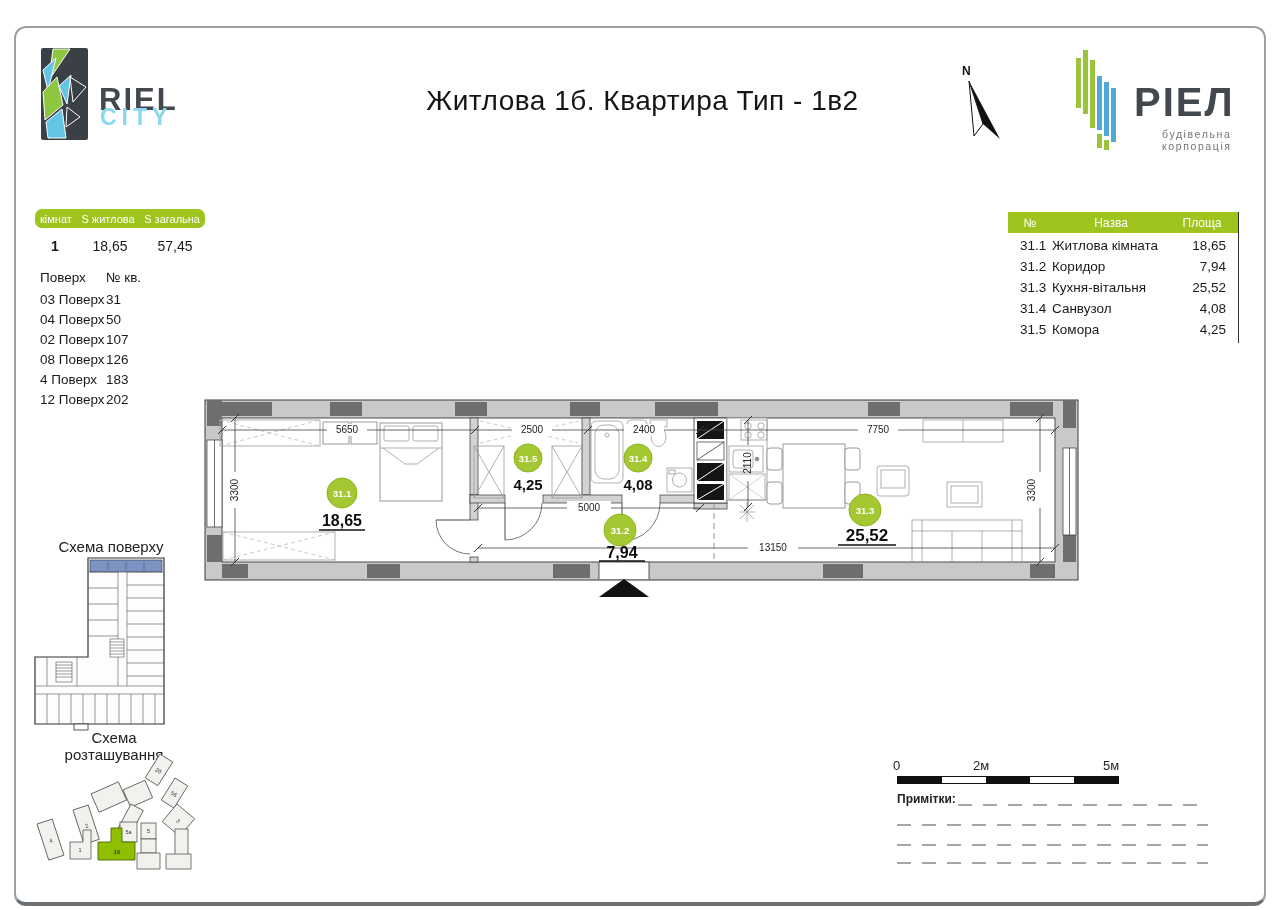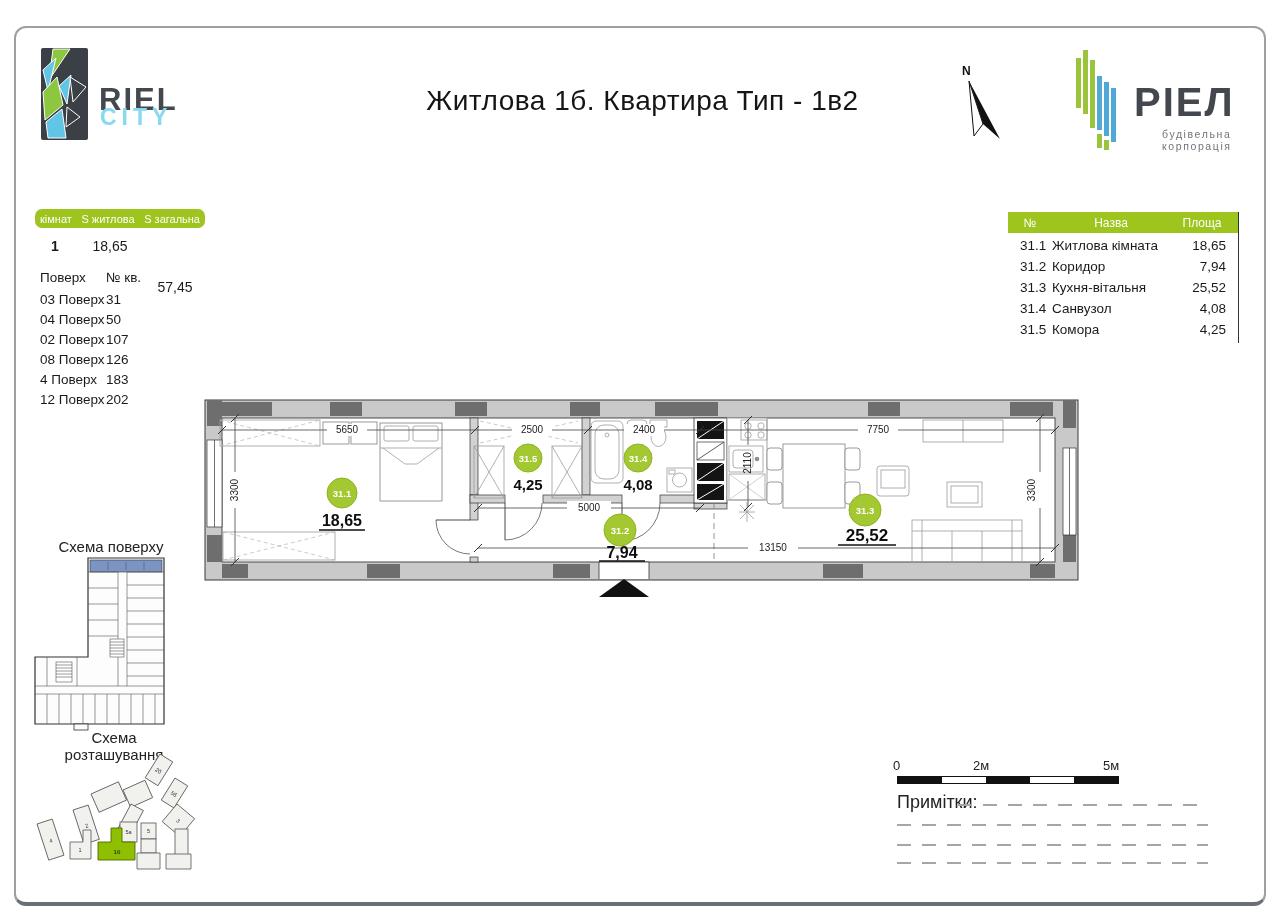--- a/index.html
+++ b/index.html
@@ -28,21 +28,21 @@
   .rc-num{width:44px;padding-left:12px;box-sizing:border-box;}
   .rc-name{width:118px;}
   .rc-area{width:56px;text-align:right;}
   
   .scheme-title{font-size:15px;color:#222;text-align:center;}
   
   .scalebar{display:flex;width:220px;height:6px;border:1px solid #111;}
   .scalebar div{height:100%;}
   .sb-b{background:#111;width:44px;} .sb-w{background:#fff;width:44px;}
   .scale-lab{font-size:13px;color:#222;}
-  .notes-lab{font-size:18px;color:#222;}
+  .notes-lab{font-size:12px;color:#222;font-weight:bold;}
   .dashline{height:2px;background:repeating-linear-gradient(90deg,#a6a6a6 0 14px,transparent 14px 25px);}
   
   .wallfill{fill:#c9c9c9;stroke:#3a3a3a;stroke-width:1;}
   .floorfill{fill:#ffffff;stroke:#3a3a3a;stroke-width:.9;}
   .wdark{fill:#6e6e6e;}
   .part{fill:#d2d2d2;stroke:#333;stroke-width:.7;}
   .furn{fill:#fff;stroke:#8f8f8f;stroke-width:.9;}
   .furnl{stroke:#9c9c9c;stroke-width:.8;fill:none;}
   .dash{stroke:#bdbdbd;stroke-width:.8;stroke-dasharray:4 3;fill:none;}
   .dim{stroke:#444;stroke-width:.8;fill:none;}
@@ -97,21 +97,21 @@
   <div class="abs corp-sub" style="left:1134px;top:128px;margin-left:28px;">будівельна корпорація</div>
 
   <div class="abs ghead sum-head" style="left:35px;top:209px;border-radius:7px;">
     <span>кімнат</span>
     <span>S житлова</span>
     <span>S загальна</span>
   </div>
   <div class="abs sum-vals" style="left:35px;top:238px;">
     <span style="width:40px;font-weight:bold;">1</span>
     <span style="width:70px;">18,65</span>
-    <span style="width:60px;margin-top:41px;">57,45</span>
+    <span style="width:60px;">57,45</span>
   </div>
 
   <div class="abs floors-head" style="left:40px;top:267px;">
     <span class="fcol1">Поверх</span>
     <span class="fcol2">№ кв.</span>
   </div>
   <div class="abs" style="left:40px;top:289px;">
     <div class="frow">
         <span class="fcol1">03 Поверх</span>
         <span class="fcol2">31</span>

